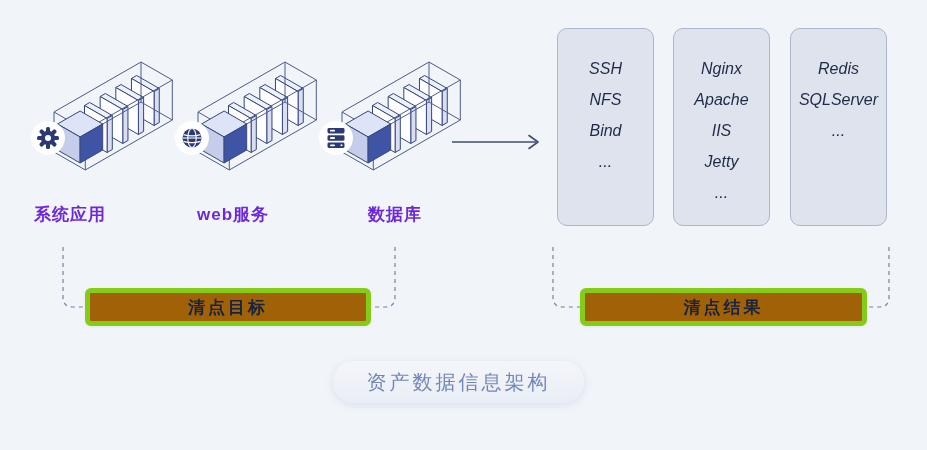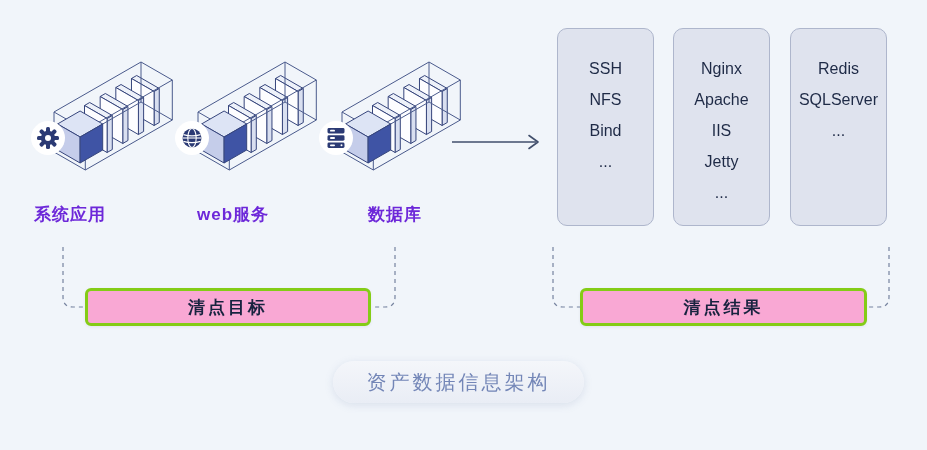--- a/index.html
+++ b/index.html
@@ -19,25 +19,25 @@
   .cr{fill:#3f54a5;stroke:#36457c;stroke-width:1;stroke-linejoin:round;}
   .src-label{
     position:absolute;top:203px;transform:translateX(-50%);
     font-size:17px;font-weight:bold;color:#6d28d9;letter-spacing:1px;white-space:nowrap;
   }
   .card{
     position:absolute;top:28px;width:97px;height:198px;box-sizing:border-box;
     background:#dfe3ee;border:1px solid #aeb6cc;border-radius:10px;
     padding-top:24px;text-align:center;
   }
-  .card .it{display:block;height:31px;line-height:31px;font-size:16px;color:#1e2a46;}
+  .card .it{display:block;height:31px;line-height:31px;font-size:16px;color:#1e2a46;font-style:italic;}
   .bracket path{fill:none;stroke:#76839f;stroke-width:1.2;stroke-dasharray:4 4;}
   .group-box{
     position:absolute;top:288px;height:38px;box-sizing:border-box;
-    background:#f9a8d4;border:3px solid #84cc16;border-radius:6px;
+    background:#a16207;border:5px solid #84cc16;border-radius:6px;
     display:flex;align-items:center;justify-content:center;
     font-size:17px;font-weight:bold;color:#17233f;letter-spacing:3px;
     box-shadow:0 1px 3px rgba(40,60,100,.07);
   }
   .pill{
     position:absolute;left:333px;top:361px;width:251px;height:42px;border-radius:21px;
     background:linear-gradient(#f4f6fa,#e9edf5);
     display:flex;align-items:center;justify-content:center;
     font-size:20px;color:#7386b7;letter-spacing:3px;
     box-shadow:0 2px 8px rgba(120,140,180,.20);

